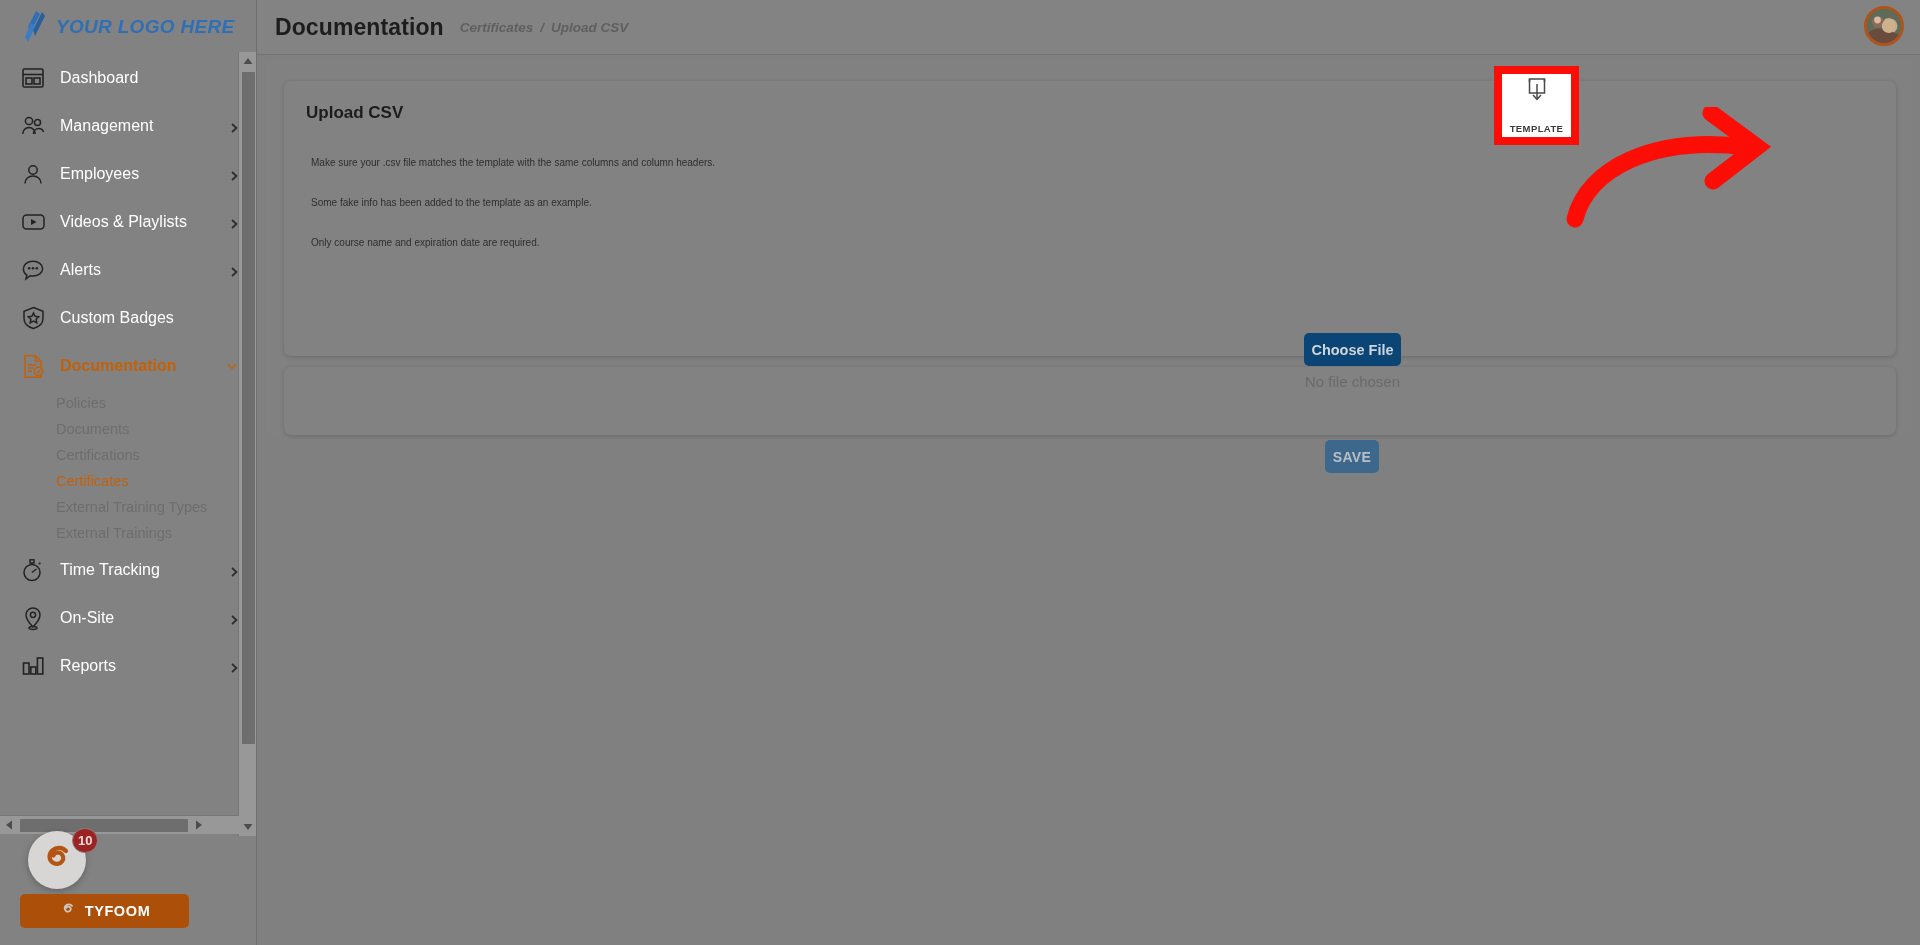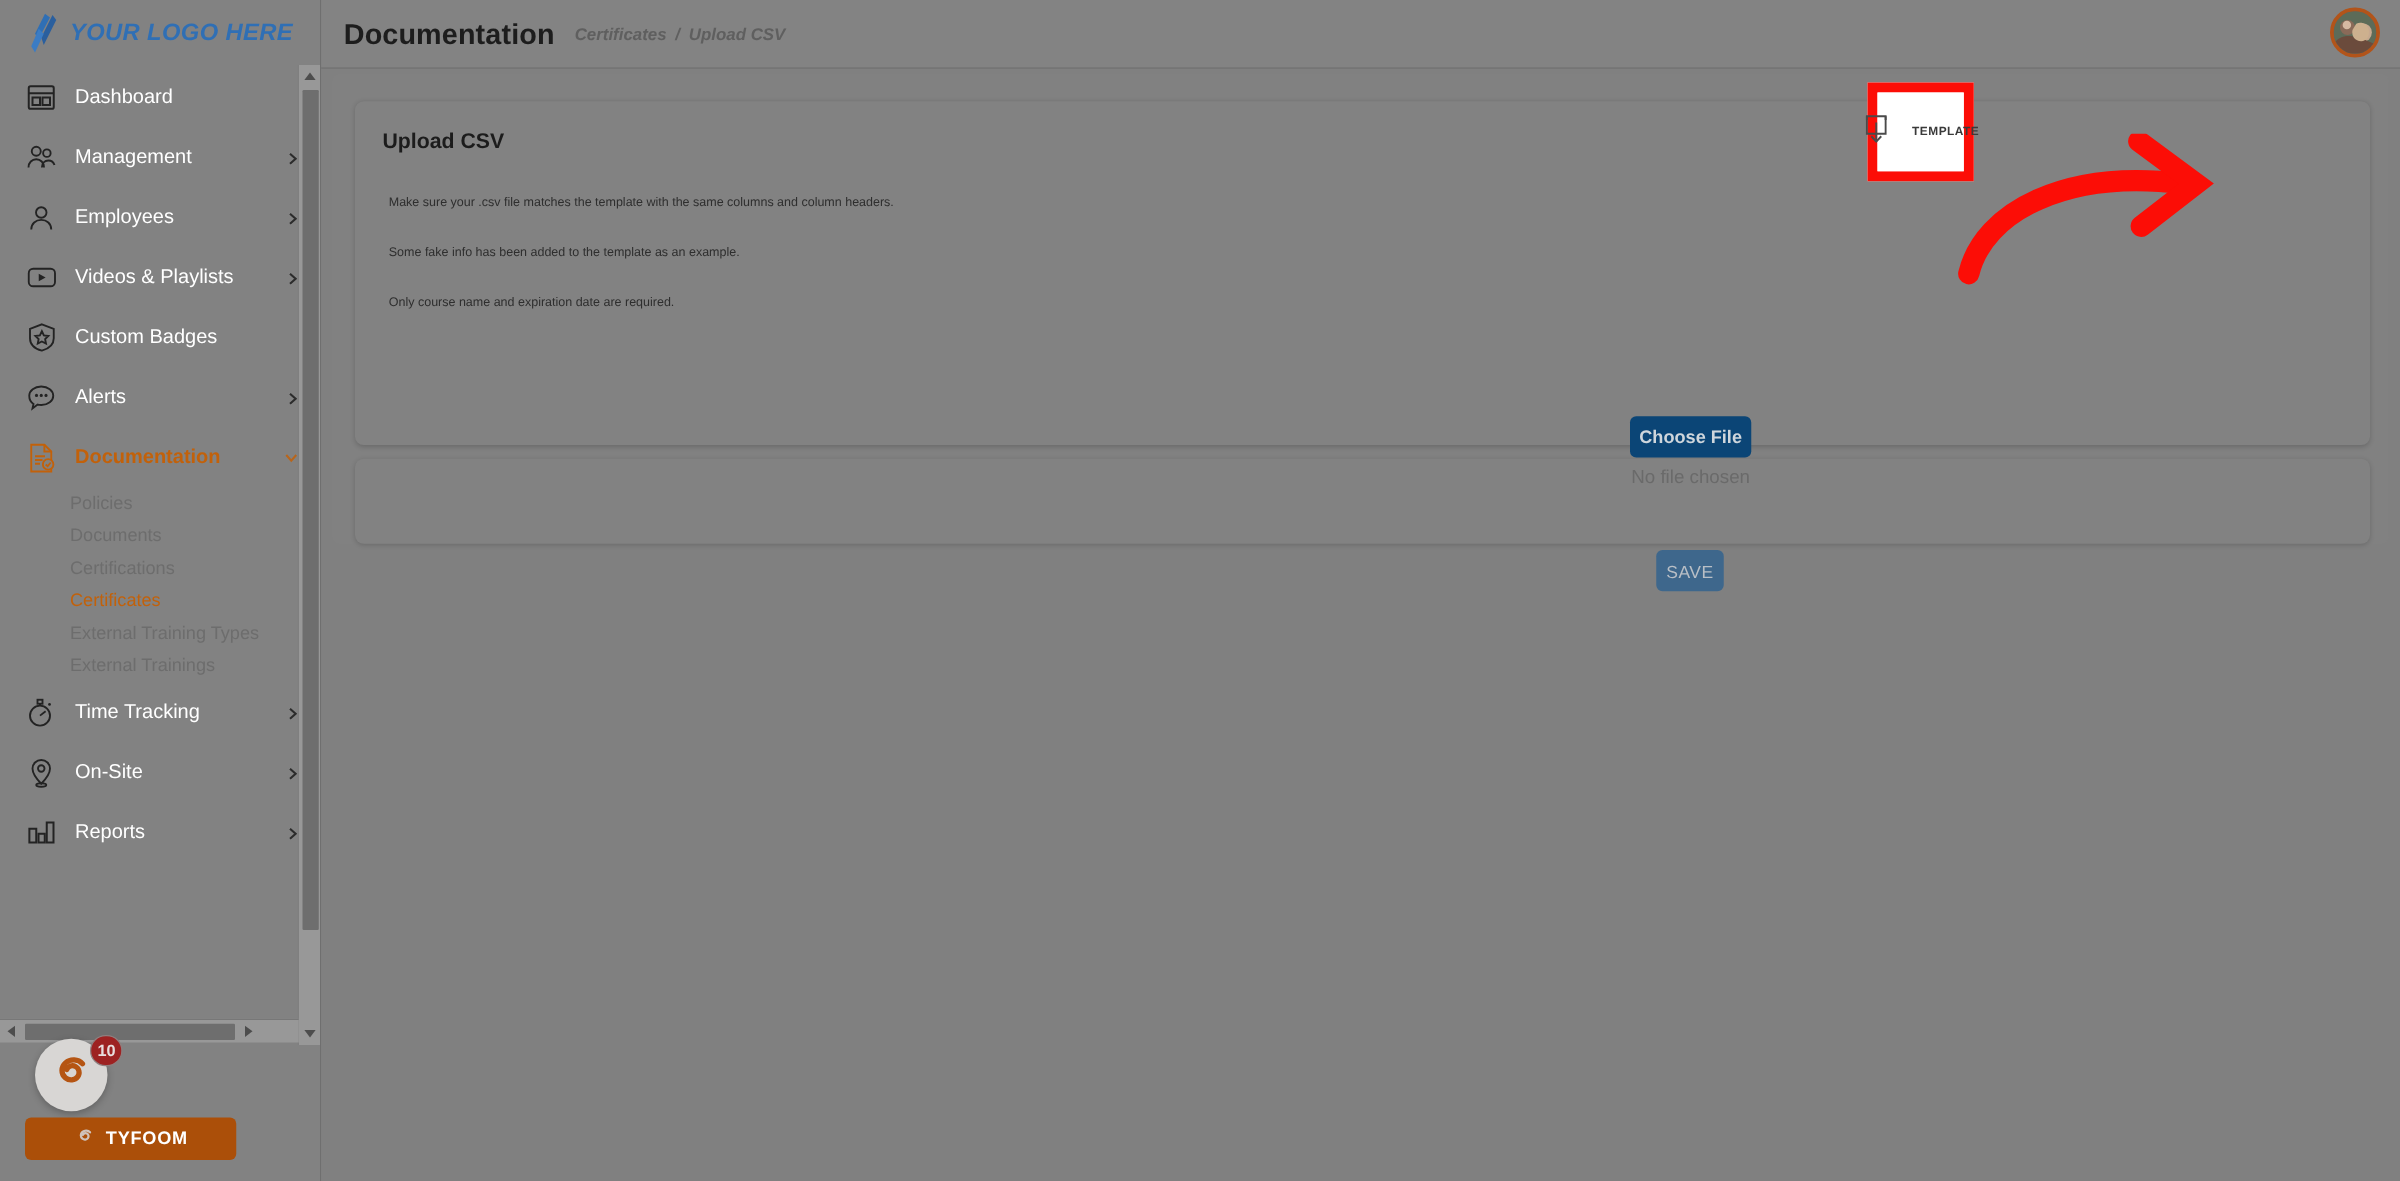--- a/index.html
+++ b/index.html
@@ -204,38 +204,38 @@
     position: absolute; left: 1038px; top: 314px;
     width: 97px; text-align: center;
     font-size: 15px; color: #6a6a6a;
   }
   #save-btn {
     position: absolute; left: 1059px; top: 381px;
     width: 54px; height: 33px;
     background: #3e678c;
     color: #b9bfc6;
     border: none; border-radius: 5px;
-    font-size: 14px; font-weight: 400; letter-spacing: .4px;
+    font-size: 14px; font-weight: 700; letter-spacing: .4px;
     font-family: "Liberation Sans", sans-serif;
     cursor: pointer;
   }
 
   
   #template-highlight {
     position: absolute; left: 1228px; top: 7px;
     width: 85px; height: 79px;
     border: 8px solid #fc0d06;
     background: #fdfdfd;
     box-sizing: border-box;
   }
   #template-btn {
     position: absolute; left: 1236px; top: 15px;
     width: 69px; height: 63px;
     background: #ffffff;
-    display: flex; flex-direction: row;
+    display: flex; flex-direction: column;
     align-items: center; justify-content: center;
     gap: 18px;
     cursor: pointer;
   }
   #template-label {
     font-size: 9.5px; font-weight: 700; color: #3a3a3a; letter-spacing: .4px;
   }
 
   
   #arrow-anno {
@@ -318,43 +318,43 @@
         <span class="lbl">Videos &amp; Playlists</span>
         <span class="chev">
           <svg width="12" height="12" viewBox="0 0 12 12" fill="none" stroke="#1e1e1e" stroke-width="1.7">
               <polyline points="4,2 8.5,6 4,10"></polyline>
             </svg>
         </span>
       </div>
 
       <div class="nav-item">
         <span class="ic">
-          <svg width="23" height="24" viewBox="0 0 23 24" fill="none" stroke="#232323" stroke-width="1.5">
-            <path d="M11.5 1.5 L21 5.2 v7.3c0 5-4 8.4-9.5 10C6 21 2 17.5 2 12.5V5.2 Z"></path>
-            <polygon points="11.5,7 13.1,10.3 16.7,10.8 14.1,13.3 14.8,16.9 11.5,15.2 8.2,16.9 8.9,13.3 6.3,10.8 9.9,10.3"></polygon>
-          </svg>
-        </span>
-        <span class="lbl">Custom Badges</span>
-      </div>
-
-      <div class="nav-item">
-        <span class="ic">
           <svg width="24" height="23" viewBox="0 0 24 23" fill="none" stroke="#232323" stroke-width="1.5">
             <path d="M12 2.2c5.4 0 9.6 3.3 9.6 7.4s-4.2 7.4-9.6 7.4c-1 0-2-.1-2.9-.3L5 19.8l.8-3.6C3.6 14.8 2.4 12.7 2.4 9.6 2.4 5.5 6.6 2.2 12 2.2Z"></path>
             <circle cx="8.2" cy="9.3" r="1.25" fill="#232323" stroke="none"></circle>
             <circle cx="12" cy="9.3" r="1.25" fill="#232323" stroke="none"></circle>
             <circle cx="15.8" cy="9.3" r="1.25" fill="#232323" stroke="none"></circle>
           </svg>
         </span>
         <span class="lbl">Alerts</span>
         <span class="chev">
           <svg width="12" height="12" viewBox="0 0 12 12" fill="none" stroke="#1e1e1e" stroke-width="1.7">
               <polyline points="4,2 8.5,6 4,10"></polyline>
             </svg>
         </span>
+      </div>
+
+      <div class="nav-item">
+        <span class="ic">
+          <svg width="23" height="24" viewBox="0 0 23 24" fill="none" stroke="#232323" stroke-width="1.5">
+            <path d="M11.5 1.5 L21 5.2 v7.3c0 5-4 8.4-9.5 10C6 21 2 17.5 2 12.5V5.2 Z"></path>
+            <polygon points="11.5,7 13.1,10.3 16.7,10.8 14.1,13.3 14.8,16.9 11.5,15.2 8.2,16.9 8.9,13.3 6.3,10.8 9.9,10.3"></polygon>
+          </svg>
+        </span>
+        <span class="lbl">Custom Badges</span>
       </div>
 
       <div class="nav-item active">
         <span class="ic">
           <svg width="23" height="25" viewBox="0 0 23 25" fill="none" stroke="#c2610a" stroke-width="1.5">
             <path d="M3 1.8h10.5L19 7.2v16H3Z"></path>
             <polyline points="13.5,1.8 13.5,7.2 19,7.2"></polyline>
             <line x1="6" y1="11" x2="14" y2="11"></line>
             <line x1="6" y1="14" x2="12" y2="14"></line>
             <line x1="6" y1="17" x2="10" y2="17"></line>

